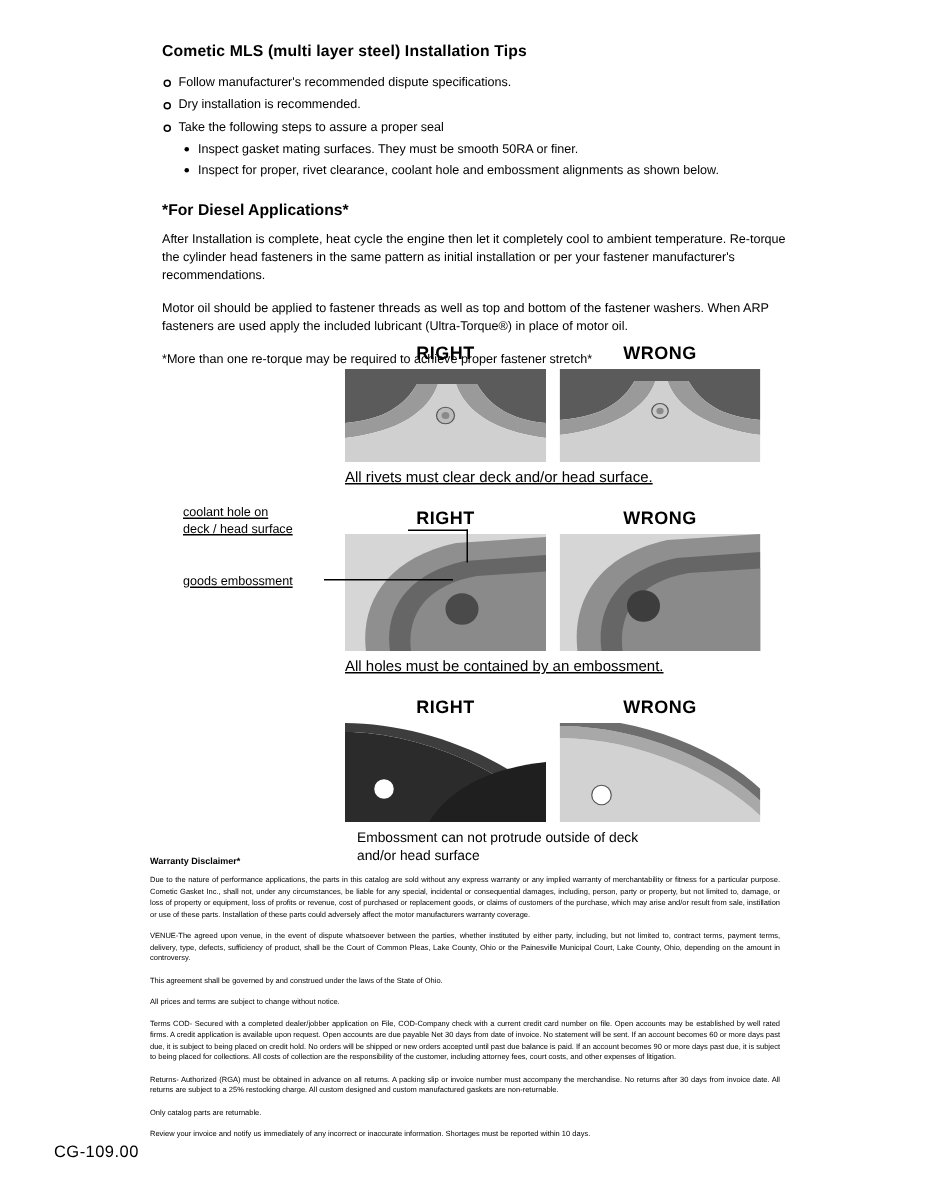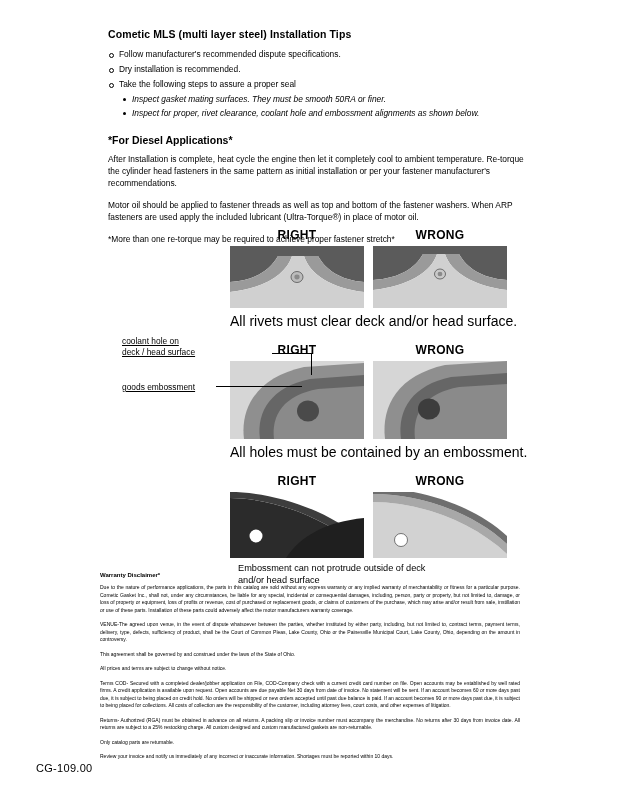--- a/index.html
+++ b/index.html
@@ -17,21 +17,21 @@
     font-size:10.5px;font-weight:bold;margin:0 0 9px 0;letter-spacing:0.1px;
   }
   ul.hollow{list-style:none;margin:0;padding:0;}
   ul.hollow>li{
     position:relative;padding-left:11px;font-size:8.4px;margin-bottom:4.5px;line-height:1.25;
   }
   ul.hollow>li:before{
     content:"";position:absolute;left:1px;top:3.5px;width:3px;height:3px;
     border:1px solid #000;border-radius:50%;
   }
-  ul.solid{list-style:none;margin:4px 0 0 14px;padding:0;font-style:italic;}
+  ul.solid{list-style:none;margin:4px 0 0 14px;padding:0;}
   ul.solid>li{
     position:relative;padding-left:10px;font-size:8.4px;margin-bottom:3.5px;line-height:1.25;
   }
   ul.solid>li:before{
     content:"";position:absolute;left:1px;top:3.5px;width:3.2px;height:3.2px;
     background:#000;border-radius:50%;
   }
 
   h2.subtitle{font-size:10.5px;font-weight:bold;margin:15px 0 7px 0;}
   p.body{font-size:8.4px;line-height:1.45;margin:0 0 10px 0;}
@@ -41,21 +41,21 @@
   .figures{position:absolute;left:230px;top:228px;width:300px;}
   .fig-row{position:relative;margin-bottom:0;}
   .fig-pair{display:flex;gap:9px;}
   .fig-label{
     font-size:12px;font-weight:bold;text-align:center;margin-bottom:4px;letter-spacing:0.3px;
   }
   .fig-box{width:134px;}
   .fig-img{
     width:134px;height:62px;position:relative;overflow:hidden;background:#ffffff;
   }
-  .cap{font-size:14px;margin:4px 0 13px 0;line-height:1.3;}
+  .cap{font-size:10px;margin:4px 0 13px 0;line-height:1.3;text-decoration:underline;}
   .cap2{font-size:9.2px;margin:5px 0 0 8px;line-height:1.3;}
 
   
   .callouts{position:absolute;left:122px;top:336px;width:150px;font-size:8.4px;text-align:left;text-decoration:underline;}
   .callout-line{line-height:1.25;}
   .co2{margin-top:25px;}
 
   
   .leader{position:absolute;background:#000;height:1px;}
 

